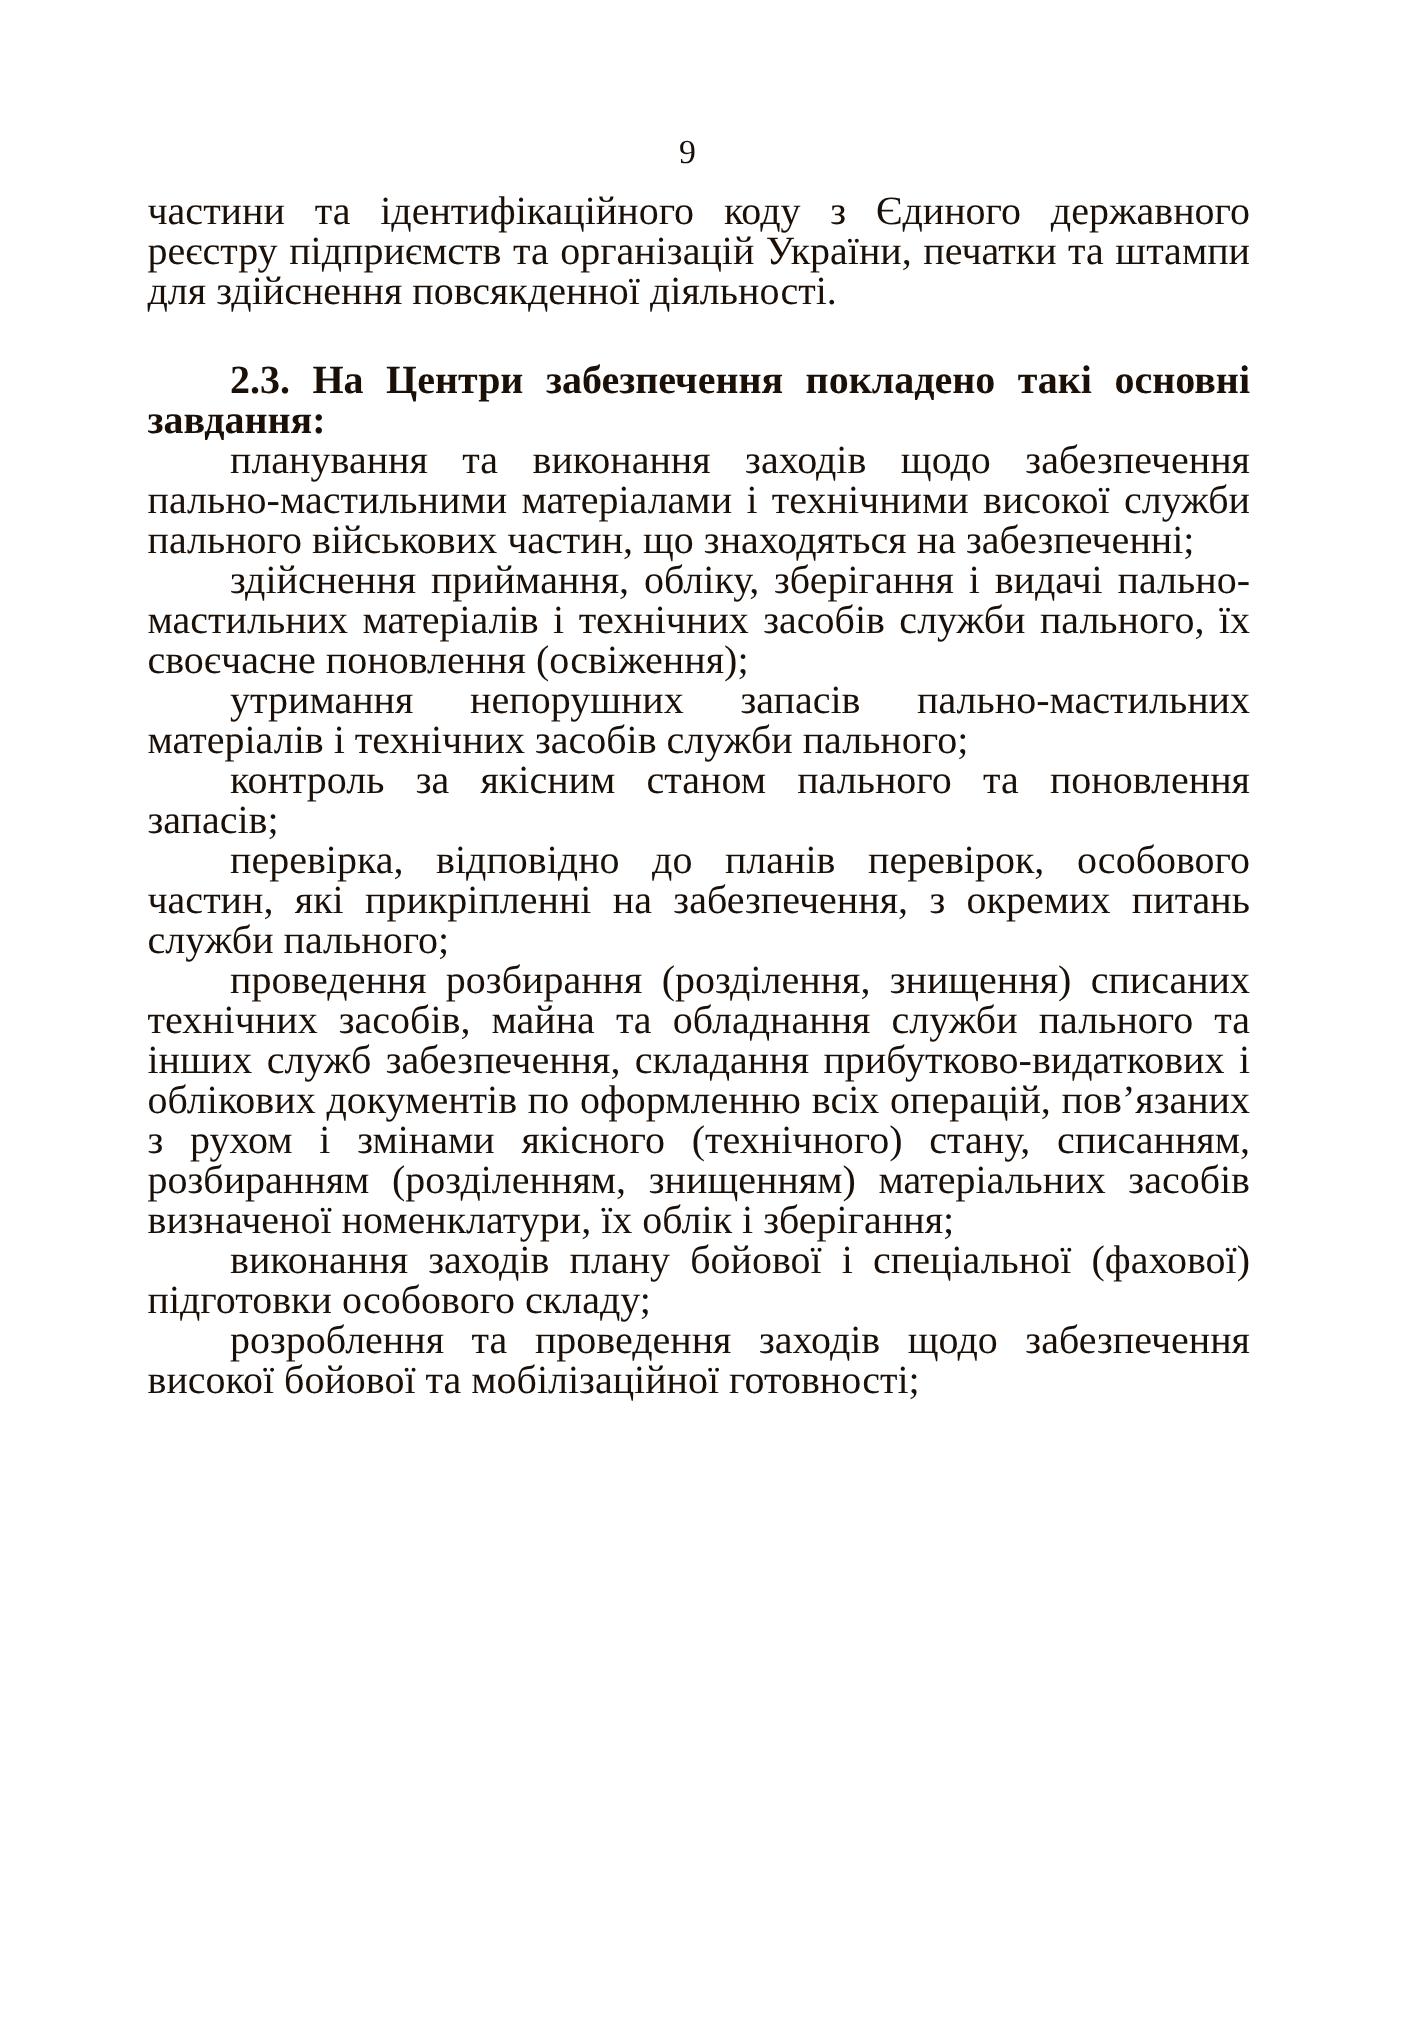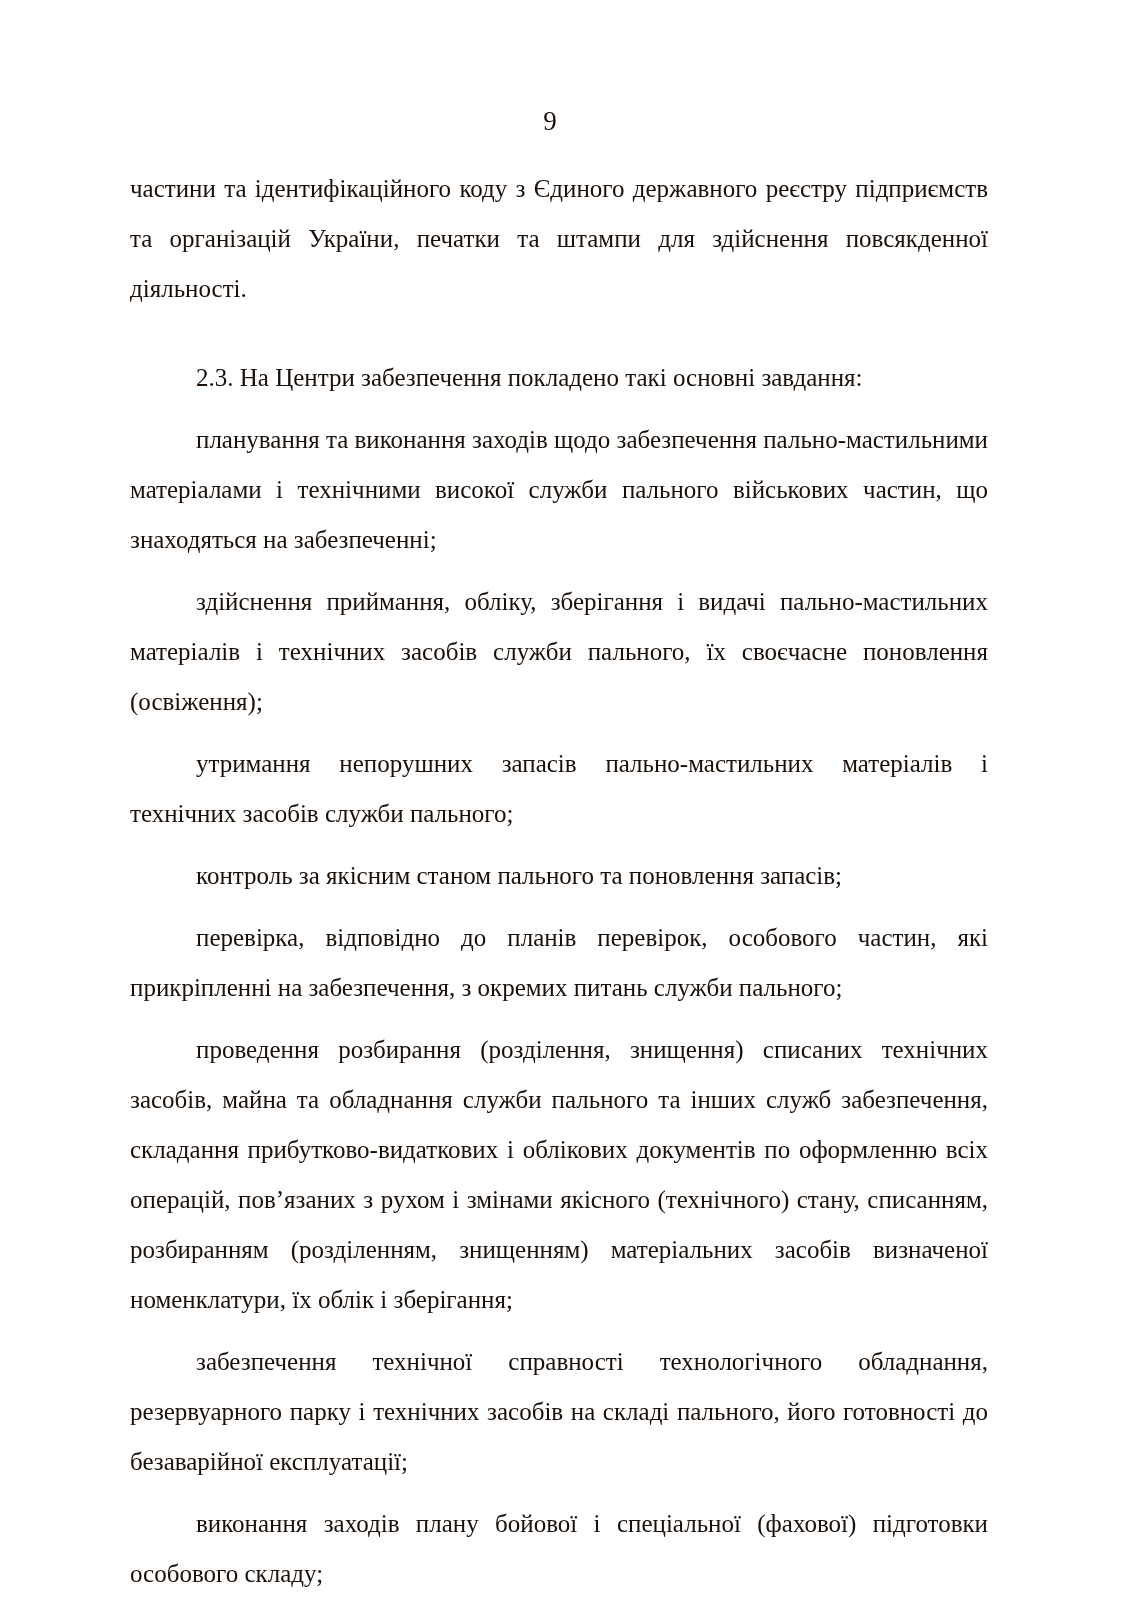--- a/index.html
+++ b/index.html
@@ -33,36 +33,37 @@
     line-height: 34px;
     letter-spacing: 0px;
   }
   .body-block {
     position: absolute;
     left: 118px;
     top: 152px;
     width: 882px;
   }
   p.para {
-    margin: 12px;
+    margin: 0;
     padding: 0;
-    font-size: 25px;
-    line-height: 50px;
+    font-size: 32px;
+    line-height: 32px;
     text-align: justify;
     text-justify: inter-word;
     text-indent: 0;
     word-spacing: 0px;
     hyphens: none;
     -webkit-hyphens: none;
   }
   p.para.indent {
     text-indent: 66px;
   }
   p.para.gap-before {
     margin-top: 39px;
+    font-weight: bold;
   }
 </style>
 </head>
 <body>
 
 <div class="page">
 
   <div class="page-number">9</div>
 
   <div class="body-block">
@@ -79,20 +80,19 @@
 
     <p class="para indent">контроль за якісним станом пального та поновлення запасів;</p>
 
 
 
     <p class="para indent">перевірка, відповідно до планів перевірок, особового частин, які прикріпленні на забезпечення,  з окремих питань служби пального;</p>
 
 
     <p class="para indent">проведення розбирання (розділення, знищення) списаних технічних засобів, майна та обладнання служби пального та інших служб забезпечення, складання прибутково-видаткових і облікових документів по оформленню всіх операцій, пов’язаних з рухом і змінами якісного (технічного) стану, списанням, розбиранням (розділенням, знищенням) матеріальних засобів визначеної номенклатури, їх облік і зберігання;</p>
 
-    <p class="para indent">забезпечення технічної справності технологічного обладнання, резервуарного парку і технічних засобів на складі пального, його готовності до безаварійної експлуатації;</p>
 
     <p class="para indent">виконання заходів плану бойової і спеціальної (фахової) підготовки особового складу;</p>
 
     <p class="para indent">розроблення та проведення заходів щодо забезпечення високої бойової та мобілізаційної готовності;</p>
 
   </div>
 </div>
 
 </body></html>

